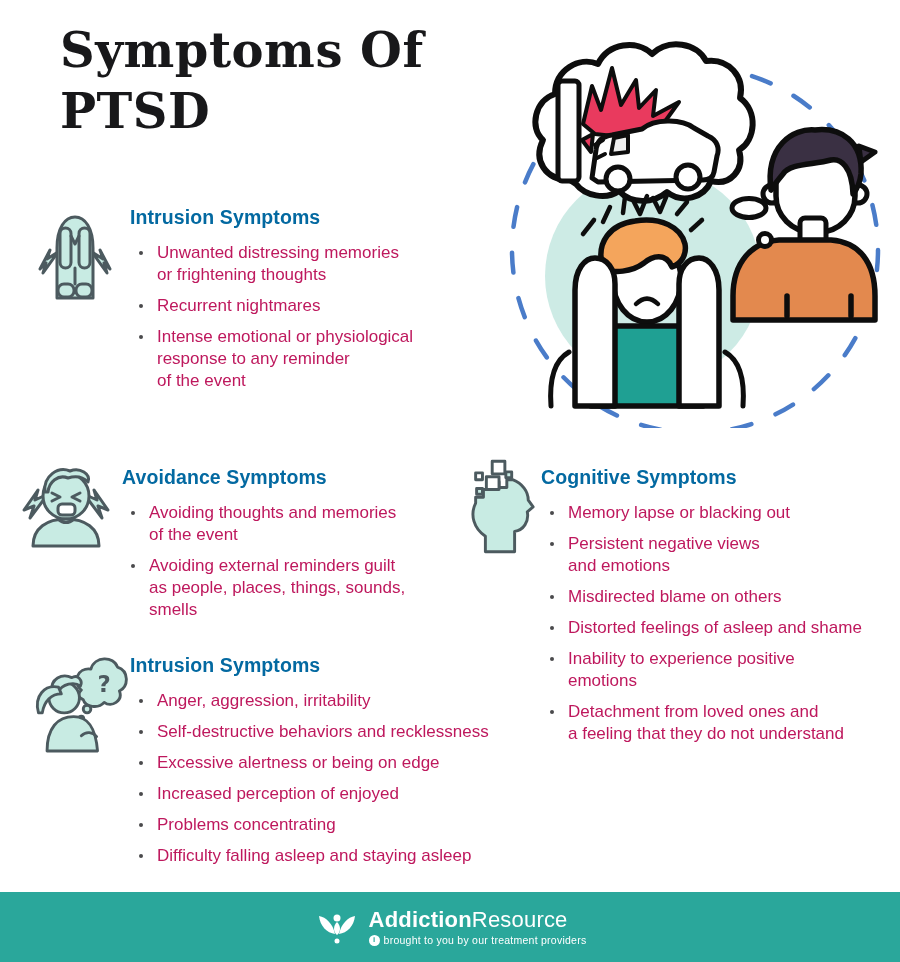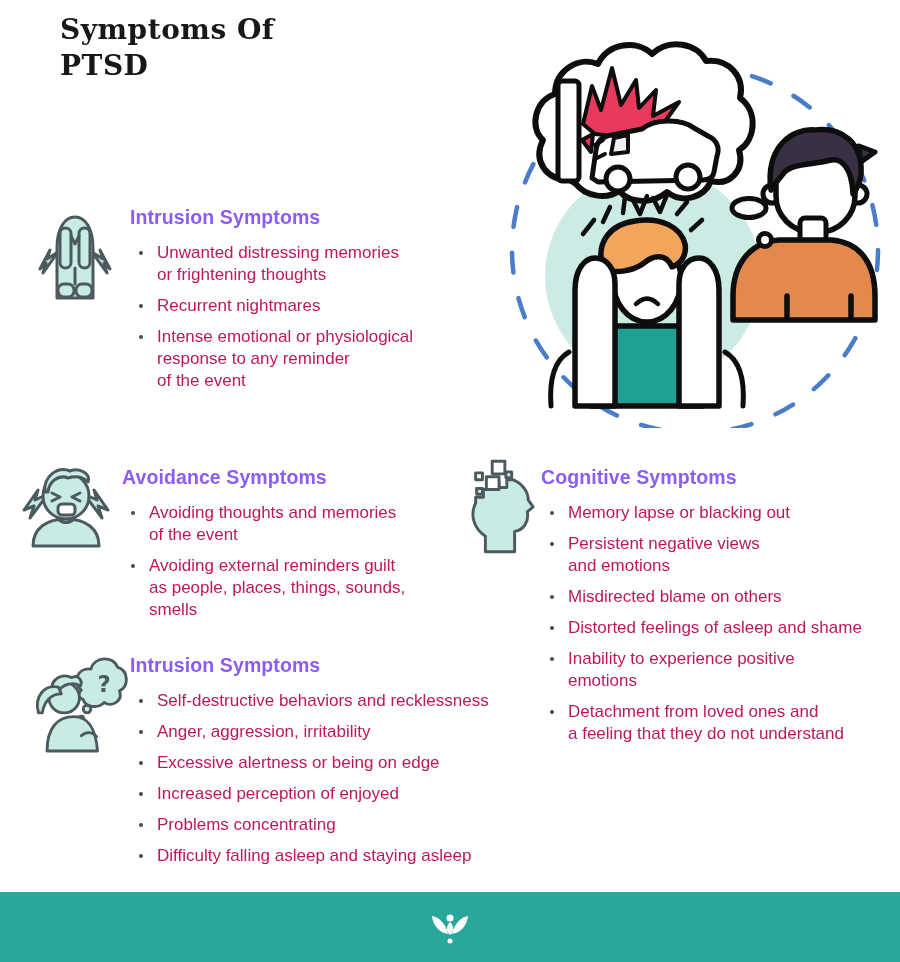--- a/index.html
+++ b/index.html
@@ -1,41 +1,41 @@
 <!DOCTYPE html>
 <html><head>
 <meta charset="utf-8">
 <style>
   html,body { margin:0; padding:0; background:#ffffff; }
   .page {
     position:relative; width:900px; height:962px; background:#ffffff;
     overflow:hidden; font-family:"Liberation Sans", sans-serif;
   }
   .title {
-    position:absolute; left:60px; top:12px; margin:0;
+    position:absolute; left:60px; top:20px; margin:0;
     font-family:"DejaVu Serif", serif; font-weight:700;
-    font-size:28px; line-height:1.28; letter-spacing:.5px;
+    font-size:48px; line-height:1.28; letter-spacing:.5px;
     color:#18181A; white-space:pre-line;
   }
   .illustration { position:absolute; left:495px; top:28px; width:400px; height:400px; }
 
   .icon-box { position:absolute; }
   #icon1 { left:30px;  top:206px; }
   #icon2 { left:16px;  top:458px; }
   #icon3 { left:28px;  top:648px; }
   #icon4 { left:462px; top:458px; }
 
   .section { position:absolute; }
   #sec1 { left:130px; top:206px; width:345px; }
   #sec2 { left:122px; top:466px; width:355px; }
   #sec3 { left:130px; top:654px; width:430px; }
   #sec4 { left:541px; top:466px; width:350px; }
 
   .sec-heading {
-    margin:0; font-size:19.5px; font-weight:700; color:#8b5cf6; letter-spacing:.1px;
+    margin:0; font-size:19.5px; font-weight:700; color:#0369a1; letter-spacing:.1px;
   }
   .bullets { list-style:none; margin:13px 0 0 0; padding:0; }
   .bullets li {
     position:relative; padding-left:27px; margin-bottom:9px;
     font-size:17px; line-height:22px; color:#be185d; white-space:pre-line;
   }
   .bullets li::before {
     content:""; position:absolute; left:9px; top:9px;
     width:4px; height:4px; border-radius:50%; background:#4A4A4C;
   }
@@ -199,22 +199,22 @@
 of the event</li>
       <li>Avoiding external reminders guilt
 as people, places, things, sounds,
 smells</li>
     </ul>
   </section>
 
   <section class="section" id="sec3">
     <h2 class="sec-heading">Intrusion Symptoms</h2>
     <ul class="bullets">
+      <li>Anger, aggression, irritability</li>
       <li>Self-destructive behaviors and recklessness</li>
-      <li>Anger, aggression, irritability</li>
       <li>Excessive alertness or being on edge</li>
       <li>Increased perception of enjoyed</li>
       <li>Problems concentrating</li>
       <li>Difficulty falling asleep and staying asleep</li>
     </ul>
   </section>
 
   <section class="section" id="sec4">
     <h2 class="sec-heading">Cognitive Symptoms</h2>
     <ul class="bullets">
@@ -234,16 +234,25 @@
     <div class="logo-row">
       <svg class="flower" viewBox="0 0 46 46">
         <g fill="#ffffff">
           <path d="M5 12 C12 13 19 20 21 30 C13 29 6 22 5 12 Z"></path>
           <path d="M41 12 C34 13 27 20 25 30 C33 29 40 22 41 12 Z"></path>
           <circle cx="23" cy="14" r="3.5"></circle>
           <path d="M23 18 C19 22 19 28 23 31 C27 28 27 22 23 18 Z"></path>
           <circle cx="23" cy="37" r="2.5"></circle>
         </g>
       </svg>
+      <div>
+        <div class="brand-line">
+          <span class="brand-bold">Addiction</span><span>Resource</span>
+        </div>
+        <div class="tagline-row">
+          <span class="info-icon">i</span>
+          <span class="tagline">brought to you by our treatment providers</span>
+        </div>
+      </div>
     </div>
   </footer>
 
 </div>
 
 </body></html>

